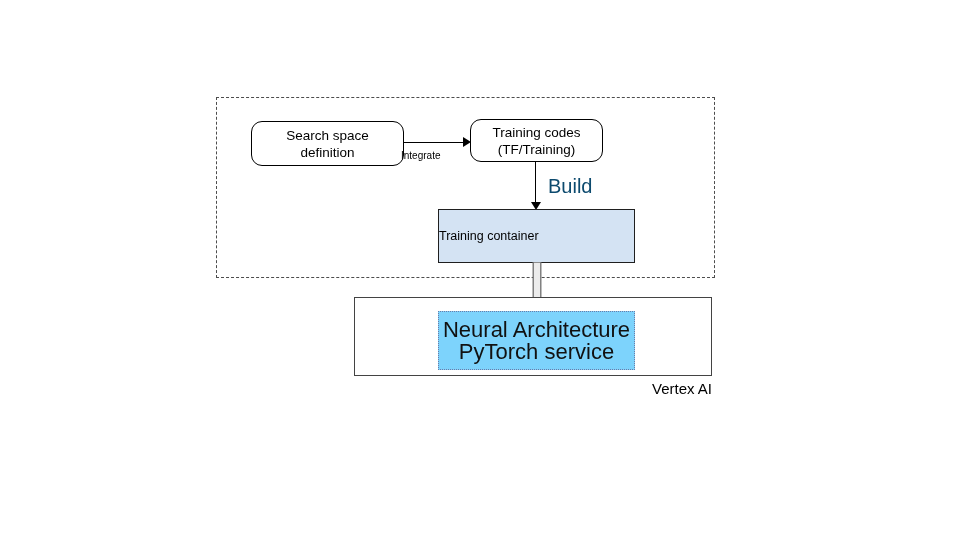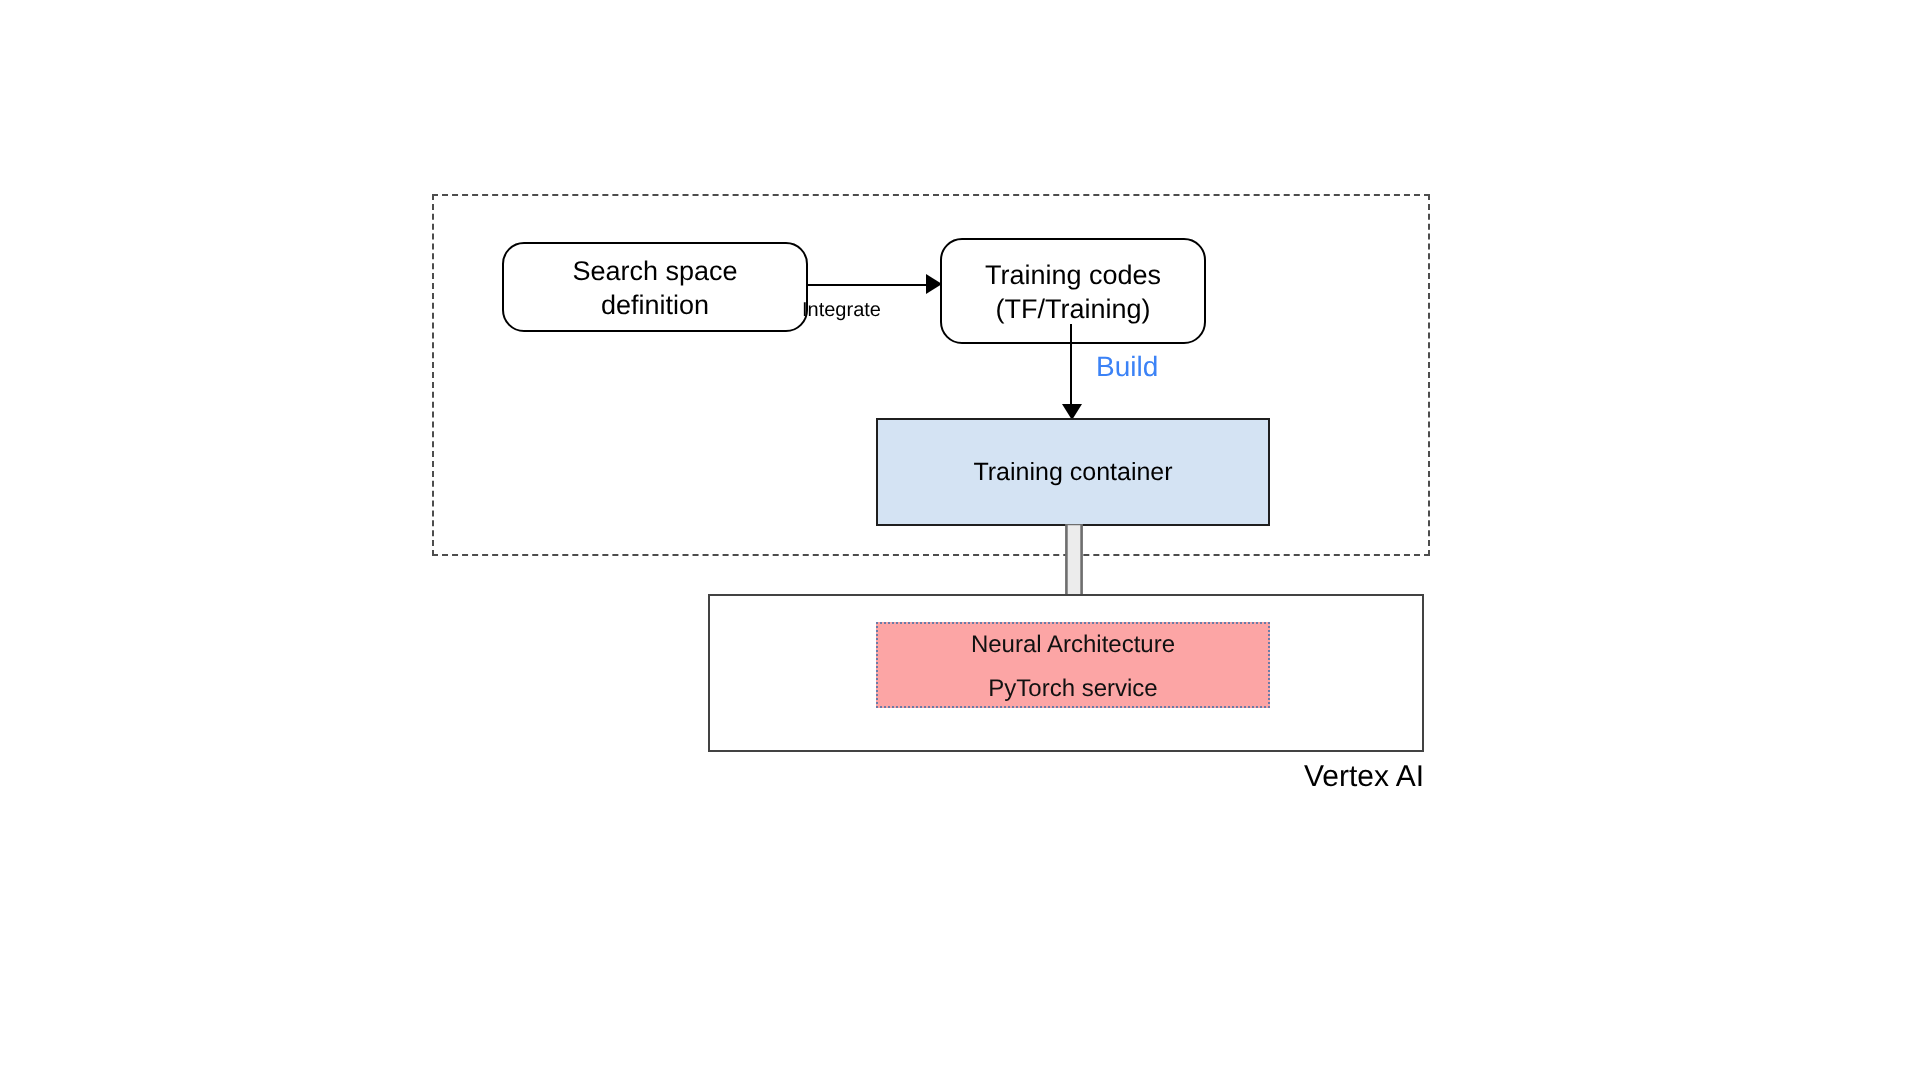--- a/index.html
+++ b/index.html
@@ -50,61 +50,61 @@
   .box-search-space {
     left: 251px;
     top: 121px;
     width: 153px;
     height: 45px;
   }
   .box-training-codes {
     left: 470px;
     top: 119px;
     width: 133px;
-    height: 53px;
+    height: 43px;
   }
 
   
   .box-training-container {
     left: 438px;
     top: 209px;
     width: 197px;
     height: 54px;
     background: #d4e3f3;
     border: 1.6px solid #1f1f1f;
     display: flex;
     align-items: center;
-    justify-content: center;
+    justify-content: flex-start;
     font-size: 12.5px;
     color: #000000;
   }
 
   
   .box-vertex {
     left: 354px;
     top: 297px;
     width: 358px;
     height: 79px;
     background: #ffffff;
     border: 1.5px solid #434343;
   }
 
   
   .box-nas {
     left: 438px;
     top: 311px;
     width: 197px;
-    height: 43px;
-    background: #fca5a5;
+    height: 59px;
+    background: #7dd3fc;
     border: 1.6px dotted #6b7ba8;
     display: flex;
     align-items: center;
     justify-content: center;
     text-align: center;
-    font-size: 12px;
+    font-size: 22px;
     line-height: 22px;
     color: #111111;
   }
   .box-nas .nas-text { display: block; }
 
   
   .caption-vertex {
     left: 354px;
     top: 380px;
     width: 358px;
@@ -151,22 +151,22 @@
     top: 202px;
     width: 0;
     height: 0;
     border-left: 5px solid transparent;
     border-right: 5px solid transparent;
     border-top: 8px solid #000000;
   }
   .label-build {
     left: 548px;
     top: 175px;
-    font-size: 14px;
-    color: #3b82f6;
+    font-size: 20px;
+    color: #0c4a6e;
     white-space: nowrap;
   }
 
   
   .block-arrow {
     left: 527px;
     top: 262px;
     width: 20px;
     height: 50px;
   }

